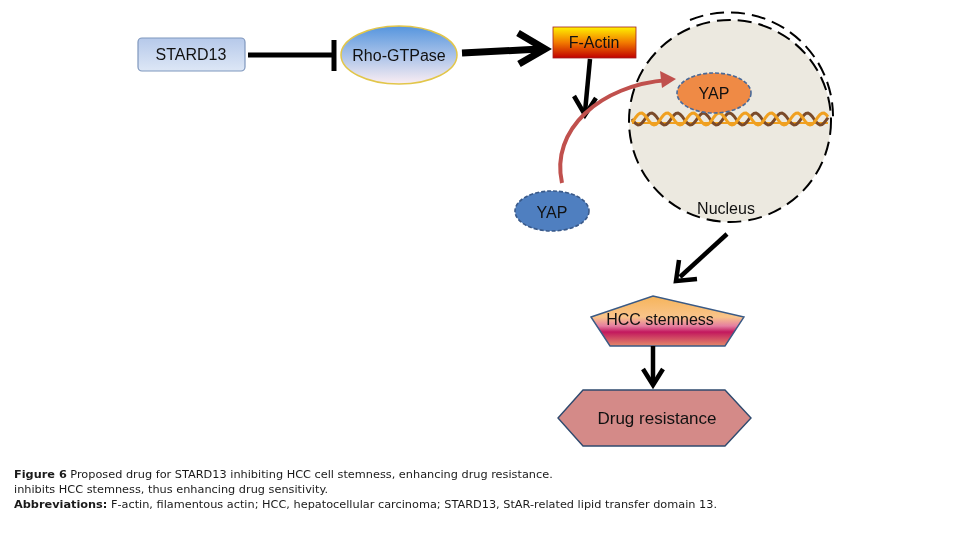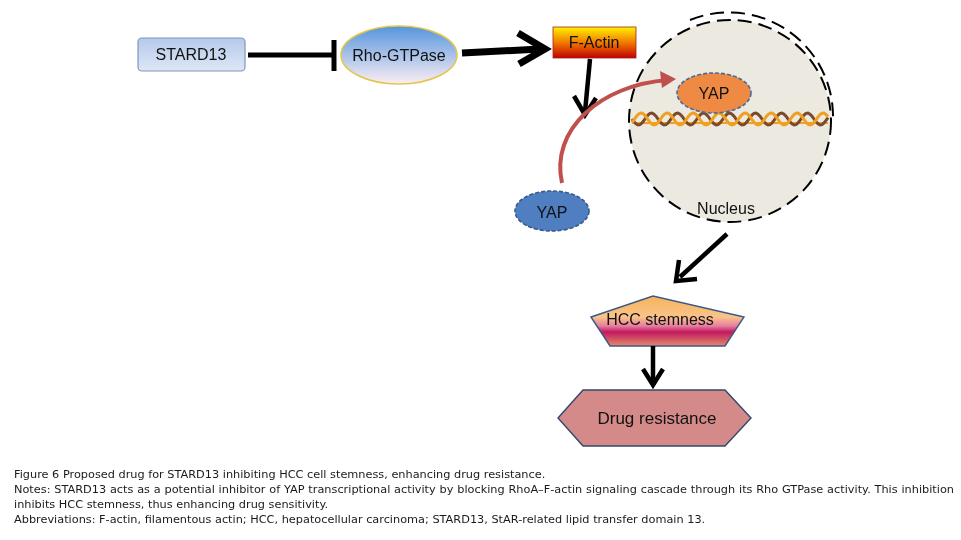--- a/index.html
+++ b/index.html
@@ -4,21 +4,21 @@
 <style>
   html, body { margin: 0; padding: 0; background: #ffffff; }
   body { width: 961px; height: 540px; position: relative; overflow: hidden; }
   #diagram { position: absolute; left: 0; top: 0; width: 961px; height: 455px; }
   .node-text { font-family: "Liberation Sans", sans-serif; fill: #111; }
   .caption {
     position: absolute; left: 14px; width: 940px;
     font-family: "DejaVu Sans", sans-serif; font-size: 11.3px; color: #1a1a1a;
     line-height: 15px;
   }
-  .caption b { font-weight: normal; }
+  .caption b { font-weight: bold; }
   .cap-line { display: block; text-align: justify; }
   .cap-line.last { text-align-last: left; }
   .cap-line.justify-full { text-align-last: justify; }
 </style>
 </head>
 <body>
 
 <svg id="diagram" width="961" height="455" viewBox="0 0 961 455" xmlns="http://www.w3.org/2000/svg">
   <defs>
     <linearGradient id="gStard" x1="0" y1="0" x2="0" y2="1">
@@ -122,16 +122,15 @@
   </g>
 
   <g>
     <polygon points="558,418 583,390 725,390 751,418 725,446 583,446" fill="#d48a88" stroke="#2f4a6e" stroke-width="1.4"></polygon>
     <text class="node-text" x="657" y="424" font-size="17" text-anchor="middle">Drug resistance</text>
   </g>
 </svg>
 
 <div class="caption" style="top:467px;">
   <span class="cap-line last"><b>Figure 6</b> <span>Proposed drug for STARD13 inhibiting HCC cell stemness, enhancing drug resistance.</span></span>
-  <span class="cap-line justify-full"><b>Notes:</b> <span>STARD13 acts as a potential inhibitor of YAP transcriptional activity by blocking RhoA–F-actin signaling cascade through its Rho GTPase activity. This inhibition</span></span>
   <span class="cap-line last">inhibits HCC stemness, thus enhancing drug sensitivity.</span>
   <span class="cap-line last"><b>Abbreviations:</b> <span>F-actin, filamentous actin; HCC, hepatocellular carcinoma; STARD13, StAR-related lipid transfer domain 13.</span></span>
 </div>
 
 </body></html>

